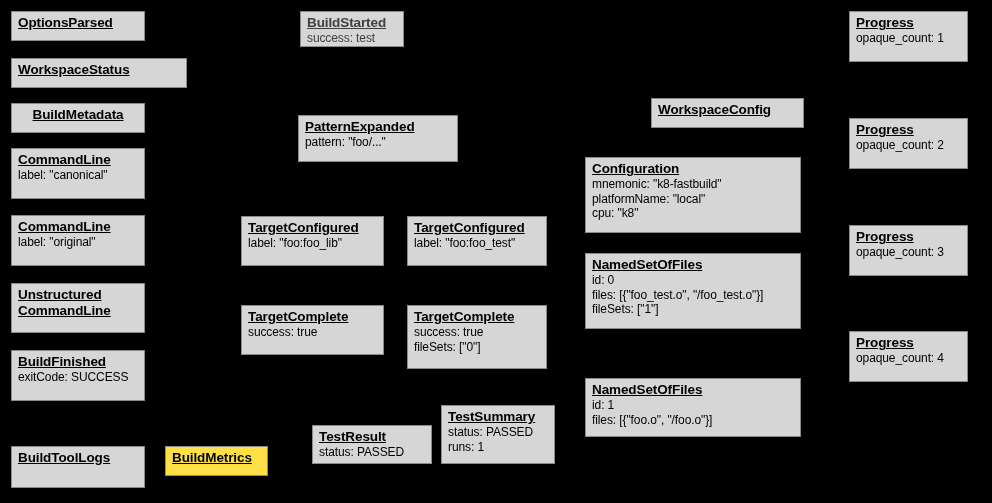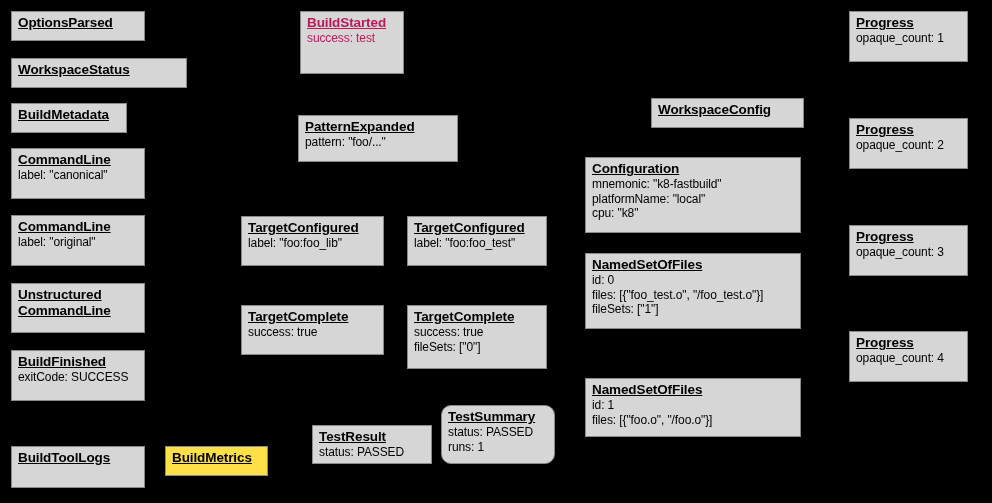--- a/index.html
+++ b/index.html
@@ -44,21 +44,21 @@
 </head>
 <body>
 
 <div id="canvas" style="background: rgb(0, 0, 0);">
     <div class="node" style="left: 11px; top: 11px; width: 134px; height: 30px; background: rgb(214, 214, 214); border-color: rgb(138, 138, 138); color: rgb(0, 0, 0); text-decoration: underline;">
       <div class="node-title">OptionsParsed</div>
     </div>
     <div class="node" style="left: 11px; top: 58px; width: 176px; height: 30px; background: rgb(214, 214, 214); border-color: rgb(138, 138, 138); color: rgb(0, 0, 0);">
       <div class="node-title">WorkspaceStatus</div>
     </div>
-    <div class="node" style="left: 11px; top: 103px; width: 116px; height: 30px; background: rgb(214, 214, 214); border-color: rgb(138, 138, 138); color: rgb(0, 0, 0);">
+    <div class="node" style="left: 11px; top: 103px; width: 134px; height: 30px; background: rgb(214, 214, 214); border-color: rgb(138, 138, 138); color: rgb(0, 0, 0); text-align: center;">
       <div class="node-title">BuildMetadata</div>
     </div>
     <div class="node" style="left: 11px; top: 148px; width: 134px; height: 51px; background: rgb(214, 214, 214); border-color: rgb(138, 138, 138); color: rgb(0, 0, 0);">
       <div class="node-title">CommandLine</div>
       <div class="node-props">
         <div class="node-prop">label: "canonical"</div>
       </div>
     </div>
     <div class="node" style="left: 11px; top: 215px; width: 134px; height: 51px; background: rgb(214, 214, 214); border-color: rgb(138, 138, 138); color: rgb(0, 0, 0);">
       <div class="node-title">CommandLine</div>
@@ -75,21 +75,21 @@
       <div class="node-props">
         <div class="node-prop">exitCode: SUCCESS</div>
       </div>
     </div>
     <div class="node" style="left: 11px; top: 446px; width: 134px; height: 42px; background: rgb(214, 214, 214); border-color: rgb(138, 138, 138); color: rgb(0, 0, 0);">
       <div class="node-title">BuildToolLogs</div>
     </div>
     <div class="node" style="left: 165px; top: 446px; width: 103px; height: 30px; background: #fde047; border-color: rgb(138, 138, 138); color: rgb(0, 0, 0);">
       <div class="node-title">BuildMetrics</div>
     </div>
-    <div class="node" style="left: 300px; top: 11px; width: 104px; height: 63px; background: rgb(214, 214, 214); border-color: rgb(138, 138, 138); color: #be185d;">
+    <div class="node" style="left: 300px; top: 11px; width: 104px; height: 36px; background: rgb(214, 214, 214); border-color: rgb(138, 138, 138); color: #404040;">
       <div class="node-title">BuildStarted</div>
       <div class="node-props">
         <div class="node-prop">success: test</div>
       </div>
     </div>
     <div class="node" style="left: 298px; top: 115px; width: 160px; height: 47px; background: rgb(214, 214, 214); border-color: rgb(138, 138, 138); color: rgb(0, 0, 0);">
       <div class="node-title">PatternExpanded</div>
       <div class="node-props">
         <div class="node-prop">pattern: "foo/..."</div>
       </div>
@@ -118,21 +118,21 @@
         <div class="node-prop">success: true</div>
         <div class="node-prop">fileSets: ["0"]</div>
       </div>
     </div>
     <div class="node" style="left: 312px; top: 425px; width: 120px; height: 39px; background: rgb(214, 214, 214); border-color: rgb(138, 138, 138); color: rgb(0, 0, 0);">
       <div class="node-title">TestResult</div>
       <div class="node-props">
         <div class="node-prop">status: PASSED</div>
       </div>
     </div>
-    <div class="node" style="left: 441px; top: 405px; width: 114px; height: 59px; background: rgb(214, 214, 214); border-color: rgb(138, 138, 138); color: rgb(0, 0, 0); border-radius: 10px;">
+    <div class="node" style="left: 441px; top: 405px; width: 114px; height: 59px; background: rgb(214, 214, 214); border-color: rgb(138, 138, 138); color: rgb(0, 0, 0);">
       <div class="node-title">TestSummary</div>
       <div class="node-props">
         <div class="node-prop">status: PASSED</div>
         <div class="node-prop">runs: 1</div>
       </div>
     </div>
     <div class="node" style="left: 651px; top: 74px; width: 153px; height: 30px; background: rgb(214, 214, 214); border-color: rgb(138, 138, 138); color: rgb(0, 0, 0); margin-top: 24px;">
       <div class="node-title">WorkspaceConfig</div>
     </div>
     <div class="node" style="left: 585px; top: 157px; width: 216px; height: 76px; background: rgb(214, 214, 214); border-color: rgb(138, 138, 138); color: rgb(0, 0, 0);">

